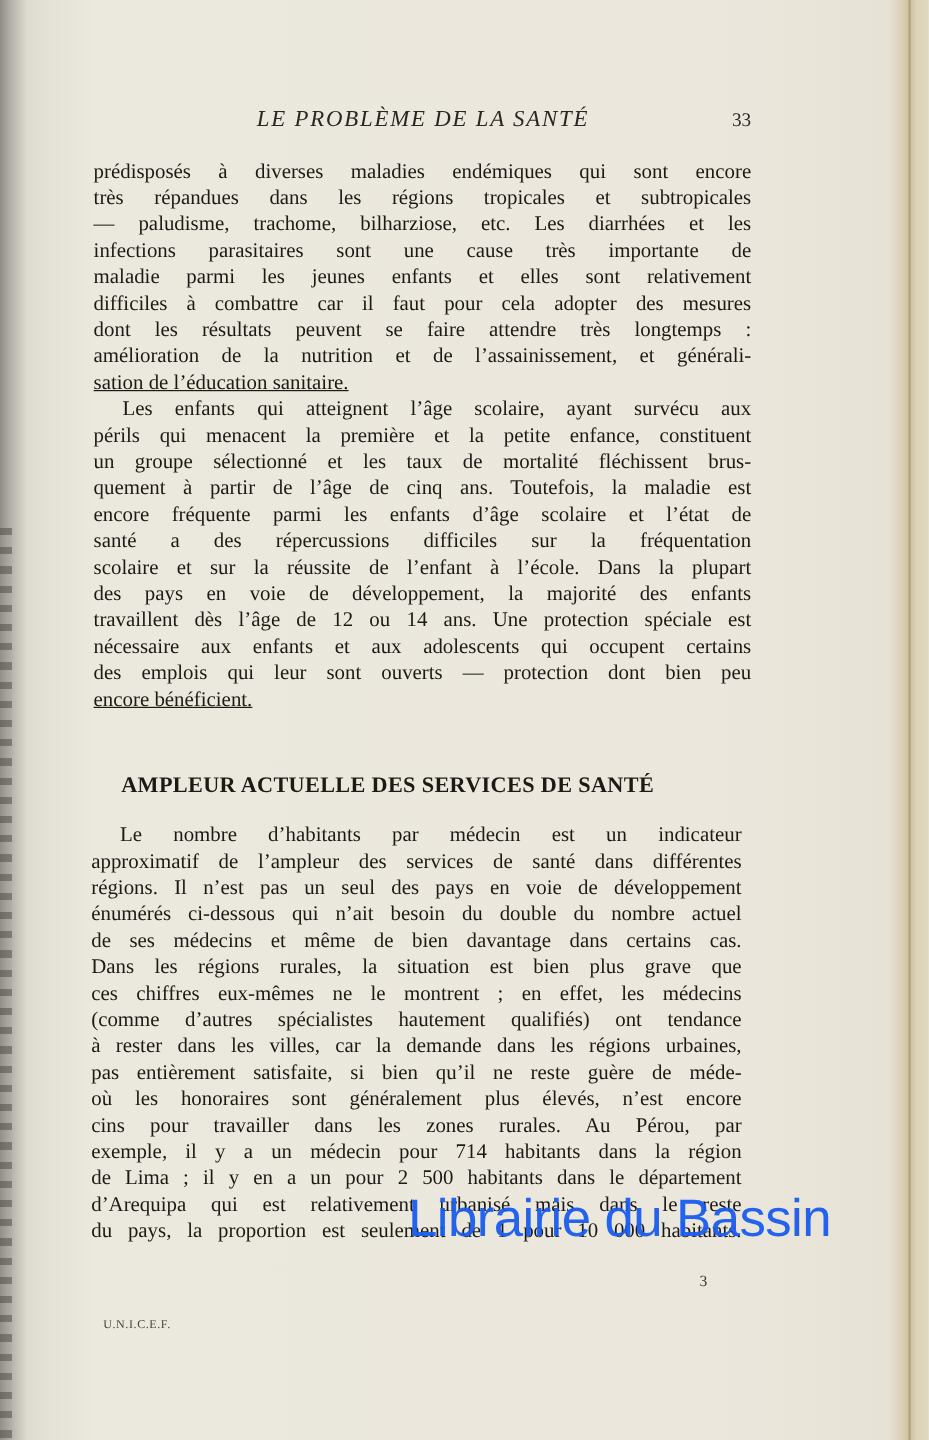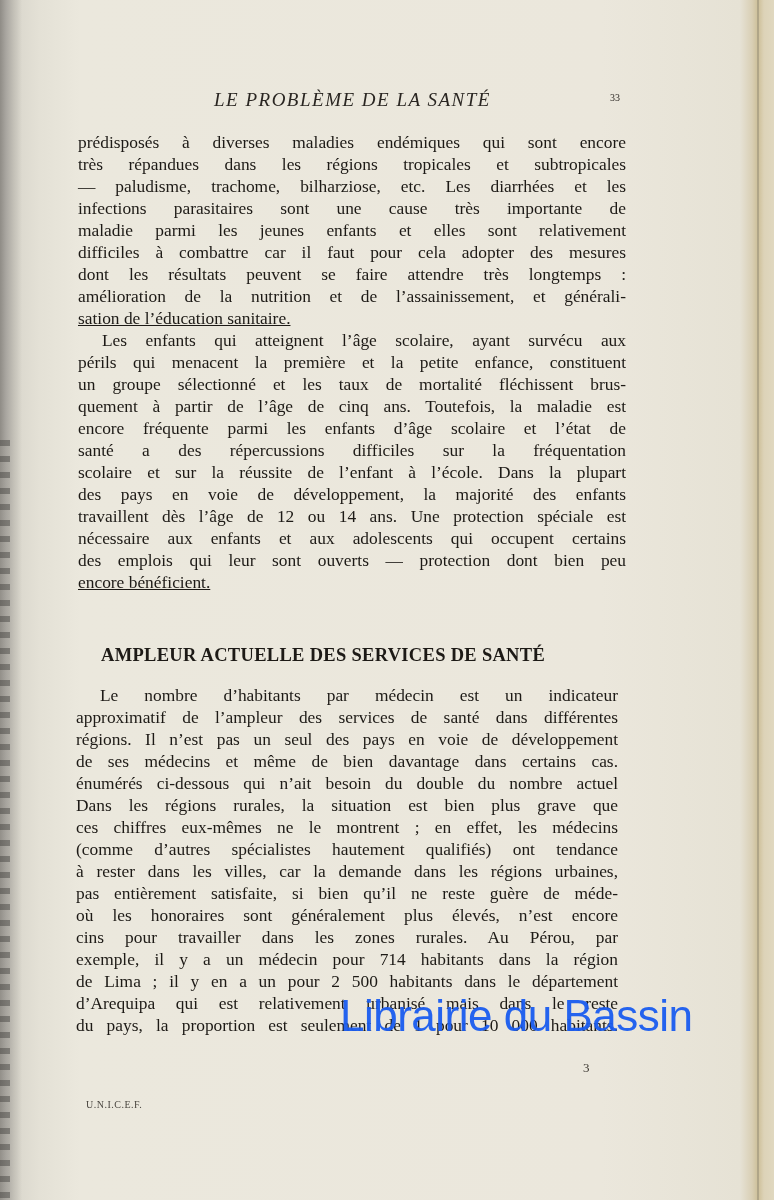--- a/index.html
+++ b/index.html
@@ -55,21 +55,21 @@
       font-style: italic;
       font-size: 19px;
       letter-spacing: 1.5px;
       font-family: "Liberation Serif", serif;
       color: #2a2622;
     }
     .page-num-top {
       position: absolute;
       left: 610px;
       top: 92px;
-      font-size: 10px;
+      font-size: 16px;
       font-family: "Liberation Serif", serif;
       color: #2a2622;
     }
     .body {
       position: absolute;
       left: 78px;
       top: 131px;
       width: 548px;
       font-family: "Liberation Serif", serif;
       font-size: 17.4px;
@@ -181,22 +181,22 @@
       <span class="line last">encore bénéficient.</span>
     </div>
   </div>
 
   <div class="section-heading">AMPLEUR ACTUELLE DES SERVICES DE SANTÉ</div>
 
   <div class="body2">
     <span class="line indent">Le nombre d’habitants par médecin est un indicateur</span>
     <span class="line">approximatif de l’ampleur des services de santé dans différentes</span>
     <span class="line">régions. Il n’est pas un seul des pays en voie de développement</span>
+    <span class="line">énumérés ci-dessous qui n’ait besoin du double du nombre actuel</span>
     <span class="line">de ses médecins et même de bien davantage dans certains cas.</span>
-    <span class="line">énumérés ci-dessous qui n’ait besoin du double du nombre actuel</span>
     <span class="line">Dans les régions rurales, la situation est bien plus grave que</span>
     <span class="line">ces chiffres eux-mêmes ne le montrent ; en effet, les médecins</span>
     <span class="line">(comme d’autres spécialistes hautement qualifiés) ont tendance</span>
     <span class="line">à rester dans les villes, car la demande dans les régions urbaines,</span>
     <span class="line">pas entièrement satisfaite, si bien qu’il ne reste guère de méde-</span>
     <span class="line">où les honoraires sont généralement plus élevés, n’est encore</span>
     <span class="line">cins pour travailler dans les zones rurales. Au Pérou, par</span>
     <span class="line">exemple, il y a un médecin pour 714 habitants dans la région</span>
     <span class="line">de Lima ; il y en a un pour 2 500 habitants dans le département</span>
     <span class="line">d’Arequipa qui est relativement urbanisé mais dans le reste</span>

